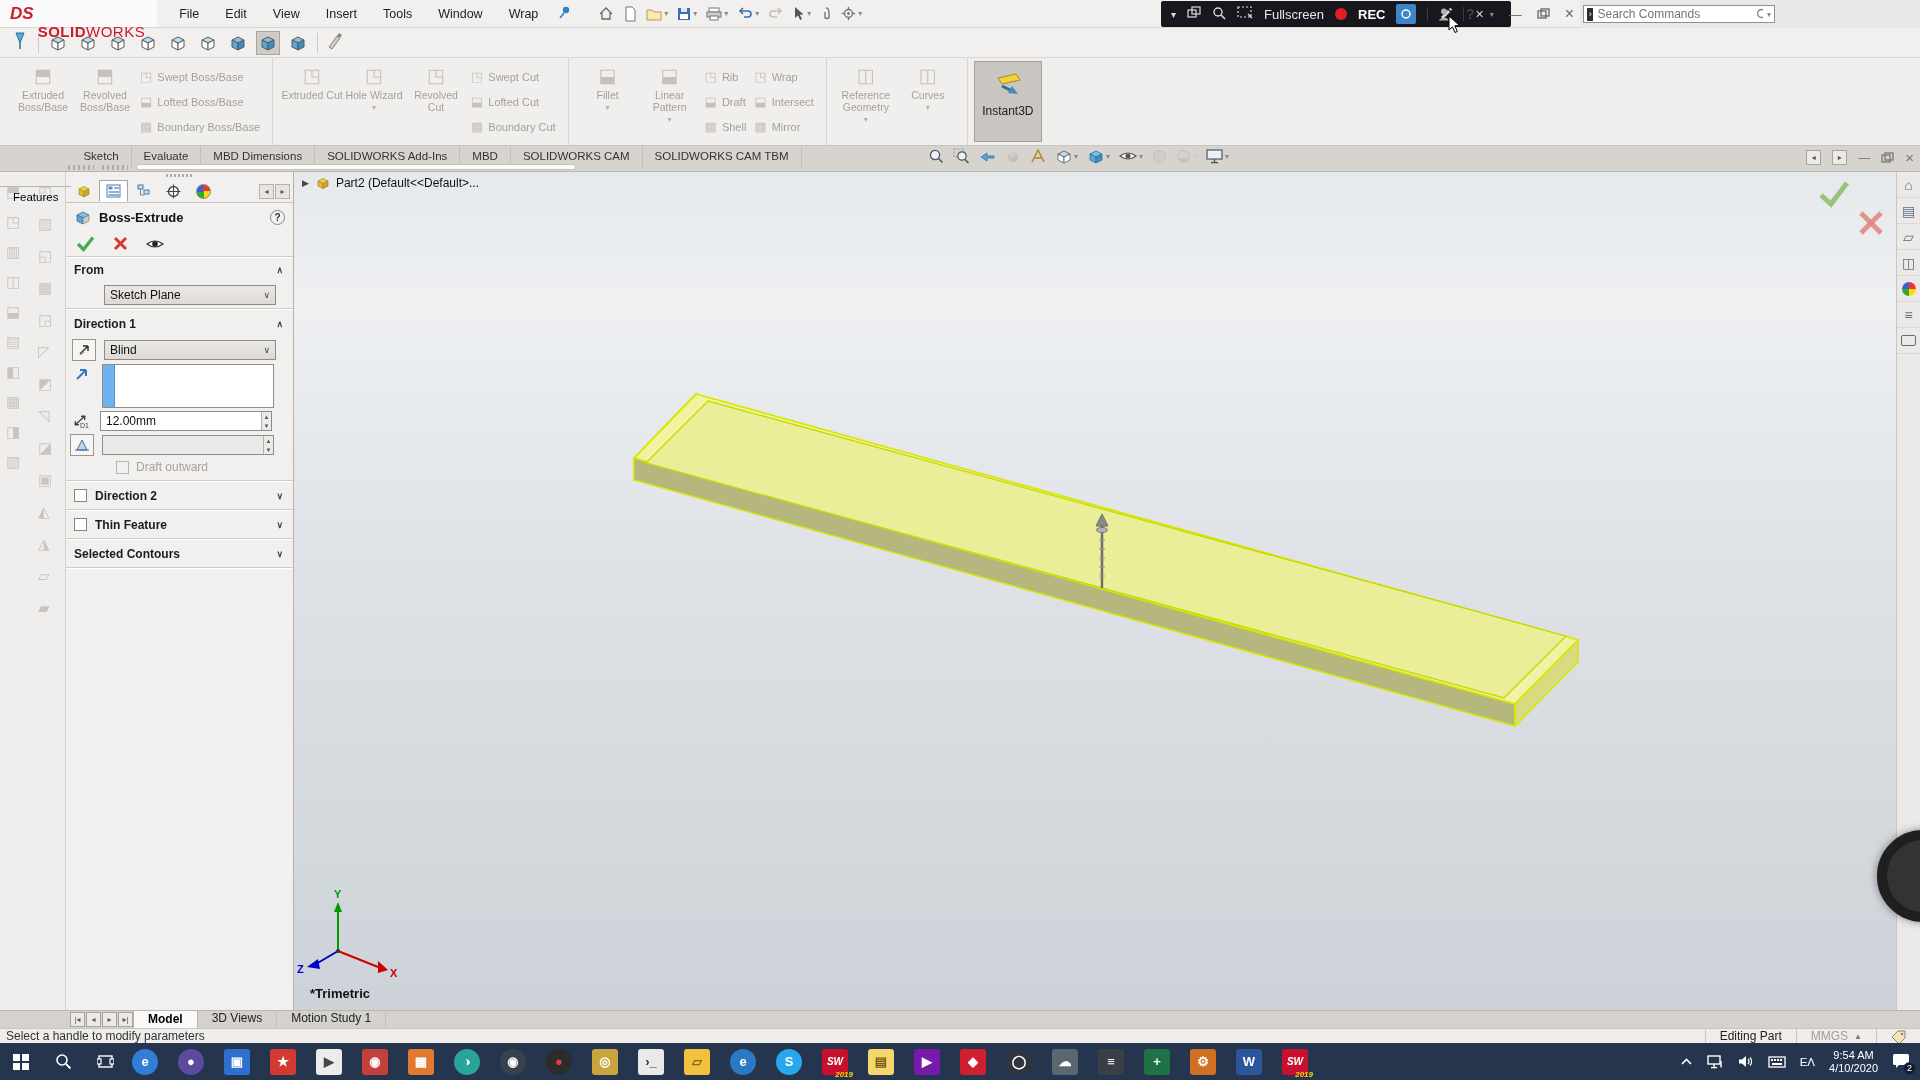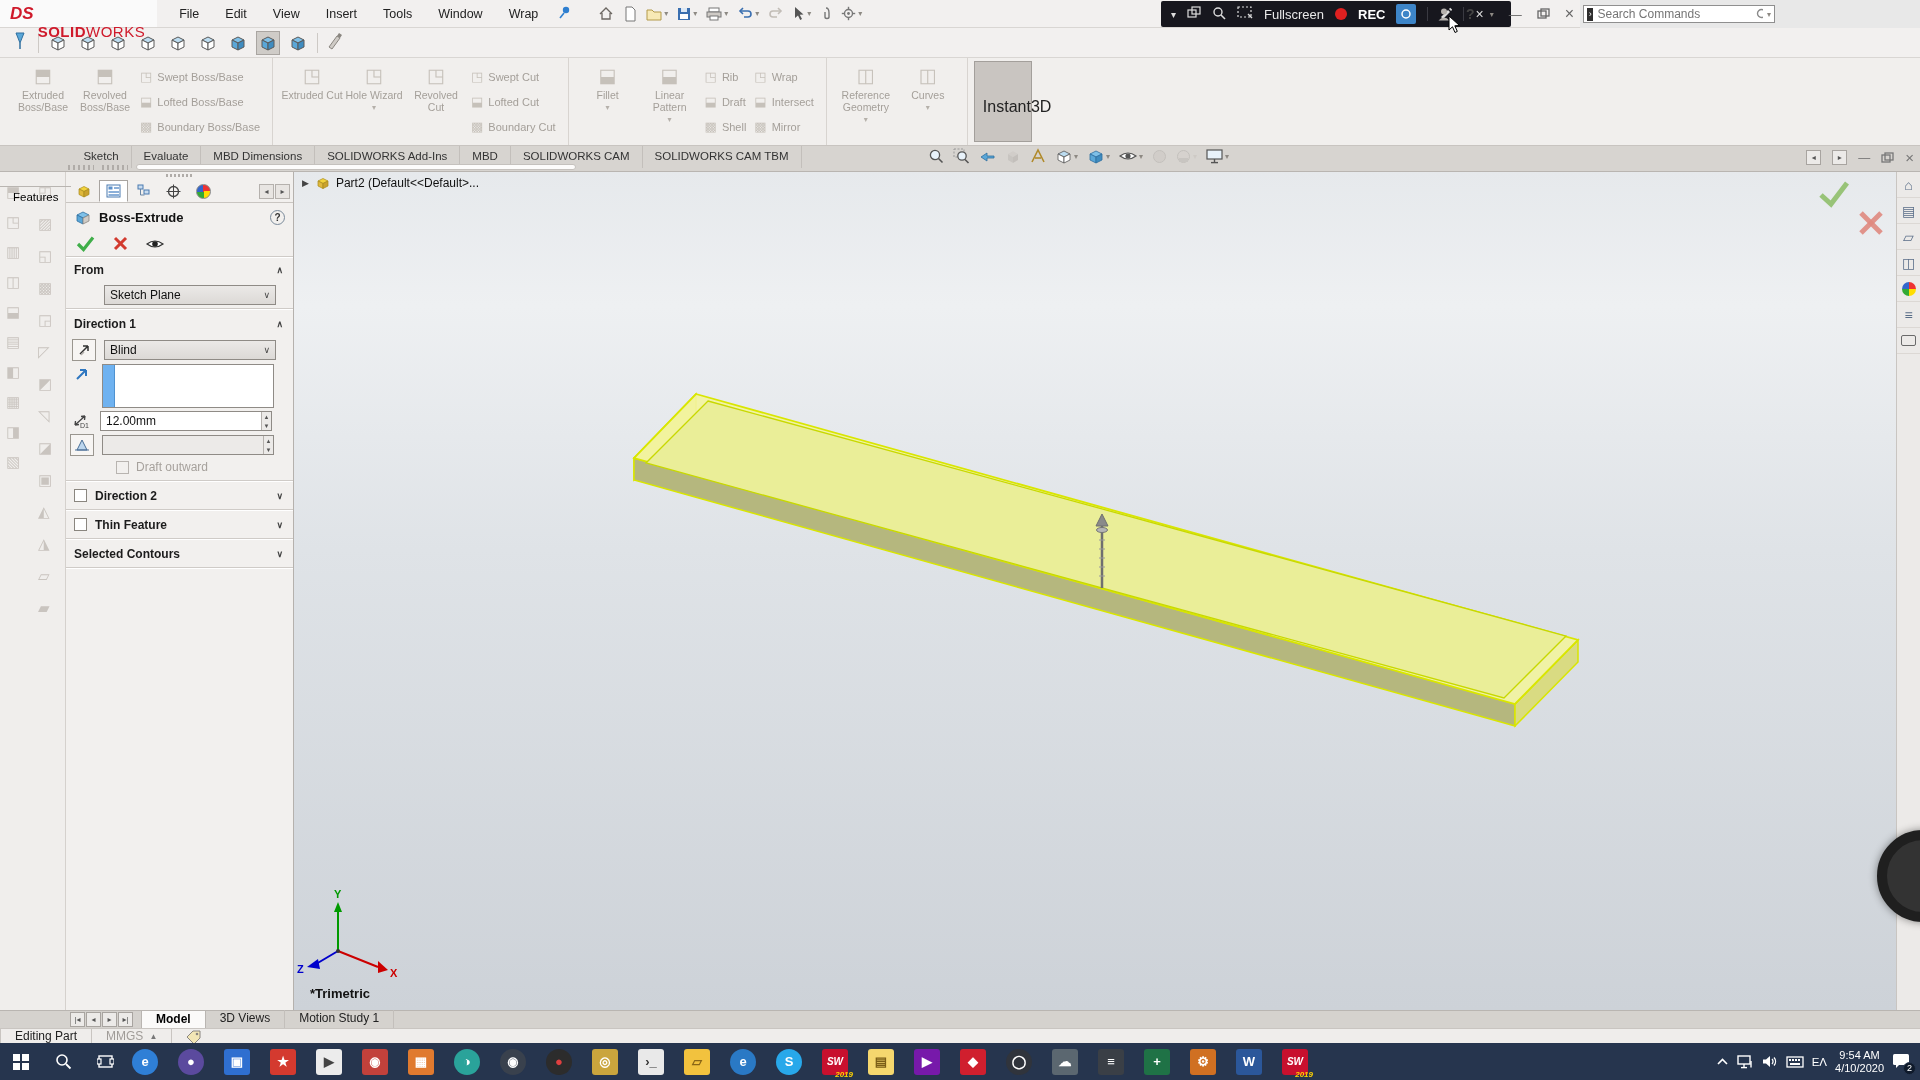--- a/index.html
+++ b/index.html
@@ -46,21 +46,21 @@
   .ribbon { position:absolute; left:0; top:58px; width:1920px; height:88px; background:#f1efed; border-bottom:1px solid #c8c4c0; display:flex; padding-left:4px; z-index:28; }
   .rgroup { display:flex; padding:2px 8px 2px 8px; border-right:1px solid #d8d4d0; }
   .rbig { width:62px; display:flex; flex-direction:column; align-items:center; padding-top:5px; color:#a49f99; font-size:10.5px; text-align:center; line-height:1.15; }
   .rbicon { font-size:19px; line-height:22px; height:24px; color:#c6c1ba; }
   .rcaret { font-size:8px; color:#b5b0aa; height:9px; margin-top:2px;}
   .rsmallcol { display:flex; flex-direction:column; justify-content:space-around; padding:4px 4px; }
   .rsmall { display:flex; align-items:center; gap:5px; color:#a49f99; font-size:11px; height:20px; }
   .ric::before { content:"◳"; color:#c6c1ba; font-size:13px; }
   .rsmall:nth-of-type(2) .ric::before { content:"⬓"; }
   .rsmall:nth-of-type(3) .ric::before { content:"▩"; }
-  .i3d { width:58px; margin:3px 6px; background:#c9c5c1; border:1px solid #a39f9b; display:flex; flex-direction:row; align-items:center; color:#222; font-size:16px; padding-top:10px; gap:8px; }
+  .i3d { width:68px; margin:3px 6px; background:#c9c5c1; border:1px solid #a39f9b; display:flex; flex-direction:column; align-items:center; color:#222; font-size:12px; padding-top:10px; gap:8px; }
 
   
   .tabrow { position:absolute; left:0; top:146px; width:1920px; height:26px; background:#d7d4d0; border-bottom:1px solid #b9b5b1; z-index:27; }
   .cmdtabs { display:flex; height:22px; }
   .ctab { padding:0 12px; line-height:21px; font-size:11.5px; color:#333; border-right:1px solid #c3bfbb; cursor:default; }
   .ctab.active { background:linear-gradient(#fdfdfd,#f2f0ef); border:1px solid #b9b5b1; border-bottom:none; color:#000;margin-top:40px; }
   .tr-extra { position:absolute; left:68px; bottom:1px; display:flex; gap:8px; align-items:center; }
   .grip { width:26px; height:5px; background:repeating-linear-gradient(90deg,#b0aca8 0 2px,transparent 2px 5px); }
   .track { width:440px; height:6px; background:#fdfcfb; border:1px solid #c5c1bd; border-radius:3px; }
   .headsup { position:absolute; left:928px; top:2px; display:flex; align-items:center; gap:9px; }
@@ -123,42 +123,42 @@
 
   
   .taskpane { position:absolute; right:0; top:0; width:24px; height:838px; background:#eceae8; border-left:1px solid #c9c5c1; z-index:2; }
   .tp-icon { width:23px; height:26px; display:flex; align-items:center; justify-content:center; border-bottom:1px solid #dcd8d4; color:#5a6e88; font-size:14px; }
   .tp-wheel::after { content:""; width:14px; height:14px; border-radius:50%; background:conic-gradient(#e33 0 25%, #fd0 25% 50%, #3a3 50% 75%, #36c 75% 100%); }
   .tp-chat::after { content:""; width:13px; height:9px; border:1.5px solid #6a6a6a; border-radius:2px; }
 
   
   .bottomtabs { position:absolute; left:0; top:1010px; width:1920px; height:18px; background:#d5d2ce; border-top:1px solid #b9b5b1; display:flex; align-items:flex-end; }
   .navgrp { display:flex; gap:1px; margin-left:70px; margin-bottom:1px; }
-  .dtabs { display:flex; margin-left:8px; height:18px; }
+  .dtabs { display:flex; height:18px; }
   .dtab { padding:0 14px; line-height:17px; font-size:12px; color:#222; border-right:1px solid #c3bfbb; }
   .dtab.active { background:#fbfaf9; border:1px solid #b9b5b1; border-bottom:none; font-weight:bold; color:#000; }
 
   
   .statusbar { position:absolute; left:0; top:1028px; width:1920px; height:15px; background:#efedeb; border-top:1px solid #c9c5c1; display:flex; align-items:center; font-size:12px; }
   .sb-msg { padding-left:6px; color:#333; flex:1; }
   .sb-right { display:flex; align-items:center; height:100%; }
   .sb-sep { width:1px; height:100%; background:#c9c5c1; }
   .sb-item { padding:0 14px; color:#222; display:flex; align-items:center; gap:6px; }
   .sb-units { color:#a09c98; }
 
   
   .taskbar { position:absolute; left:0; top:1043px; width:1920px; height:37px; background:#26354e; display:flex; align-items:center; z-index:50; }
   .tb-btn { width:42px; height:37px; display:flex; align-items:center; justify-content:center; }
   .apps { display:flex; gap:20px; margin-left:6px; align-items:center; }
   .app { position:relative; width:26px; height:26px; border-radius:3px; display:flex; align-items:center; justify-content:center; color:#fff; font-size:13px; font-weight:bold; }
   .app.round { border-radius:50%; }
   .app.sw .glyph { font-size:10px; font-style:italic; }
   .app .badge { position:absolute; right:-5px; bottom:-4px; color:#ffd200; font-size:8px; font-style:italic; font-weight:bold; }
   .app .badge:empty { display:none; }
-  .tray { margin-left:auto; display:flex; align-items:center; gap:8px; padding-right:10px; color:#fff; }
+  .tray { margin-left:auto; display:flex; align-items:center; gap:14px; padding-right:10px; color:#fff; }
   .lang { font-size:11.5px; }
   .clock { text-align:center; font-size:11px; line-height:13px; }
   .nbadge { position:absolute; right:-6px; bottom:-4px; width:13px; height:13px; border-radius:50%; background:#0f1a2b; border:1px solid #26354e; color:#fff; font-size:9px; display:flex; align-items:center; justify-content:center; }
   .bubble { position:relative; }
 </style>
 </head>
 <body>
 
 <div class="titlebar">
   <div class="logo">
@@ -894,20 +894,21 @@
       <span class="navbox">▸|</span>
   </div>
   <div class="dtabs">
     <div class="dtab active"><span>Model</span></div>
       <div class="dtab"><span>3D Views</span></div>
       <div class="dtab"><span>Motion Study 1</span></div>
   </div>
 </div>
 
 <div class="statusbar">
+  <span class="sb-msg">Select a handle to modify parameters</span>
   <div class="sb-right">
     <span class="sb-sep"></span>
     <span class="sb-item">Editing Part</span>
     <span class="sb-sep"></span>
     <span class="sb-item">
         <span class="sb-units">MMGS</span>
         <span style="color:#777;font-size:8px">▲</span>
       </span>
     <span class="sb-sep"></span>
     <span class="sb-item">

